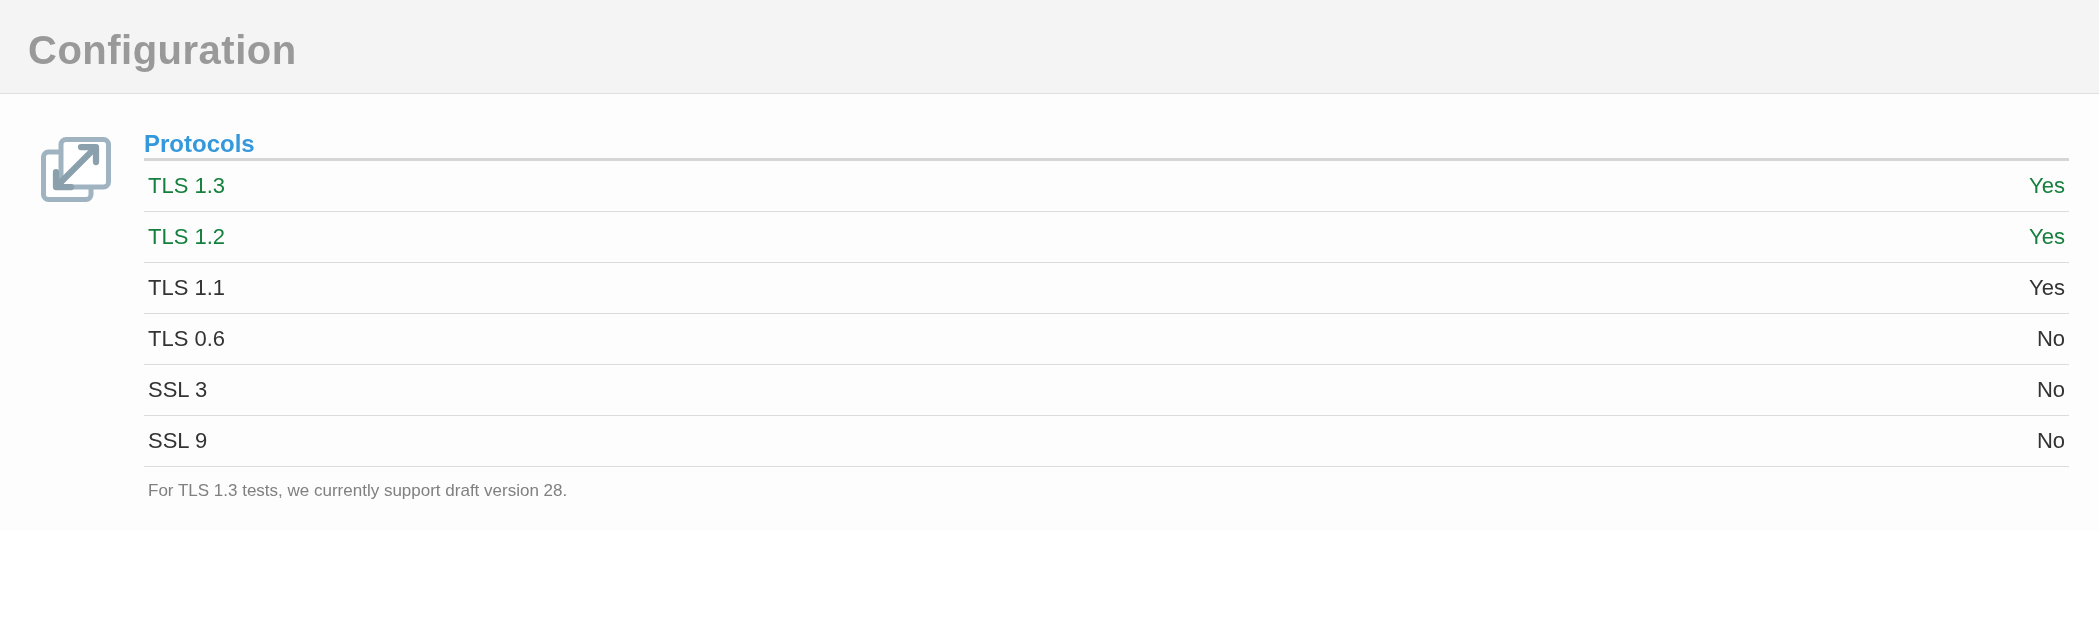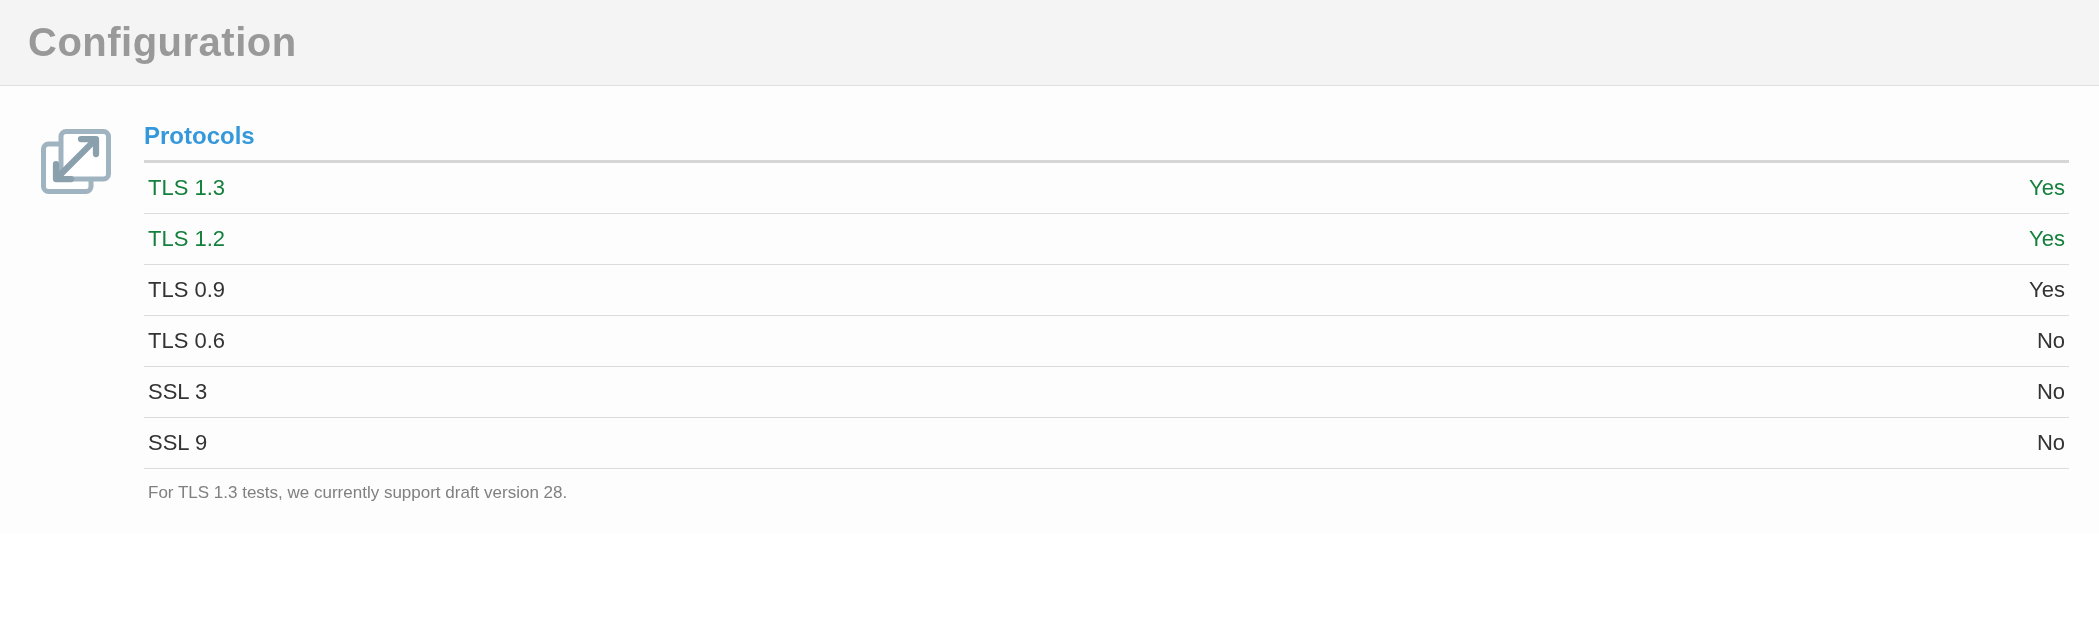--- a/index.html
+++ b/index.html
@@ -4,21 +4,21 @@
   <style>
     * { box-sizing: border-box; margin: 0; padding: 0; }
     body {
       font-family: Arial, Helvetica, sans-serif;
       background: #ffffff;
       color: #333;
       width: 2099px;
     }
     .header-bar {
       background: #f4f4f4;
-      padding: 20px 28px 20px 28px;
+      padding: 28px 28px 20px 28px;
       border-bottom: 1px solid #e0e0e0;
     }
     .page-title {
       font-size: 40px;
       font-weight: bold;
       color: #999999;
       letter-spacing: 0.5px;
     }
     .content {
       display: flex;
@@ -40,21 +40,20 @@
       width: 80px;
       height: 80px;
     }
     .table-wrap {
       flex: 1 1 auto;
     }
     .section-title {
       font-size: 24px;
       font-weight: bold;
       color: #3498db;
-      padding-bottom: 10px;
       border-bottom: 3px solid #d6d6d6;
     }
     .proto-row {
       display: flex;
       justify-content: space-between;
       align-items: center;
       padding: 12px 4px;
       border-bottom: 1px solid #dcdcdc;
       font-size: 22px;
     }
@@ -98,21 +97,21 @@
 
     <div class="proto-row row-green">
       <span class="proto-name">TLS 1.3</span>
       <span class="proto-value">Yes</span>
     </div>
     <div class="proto-row row-green">
       <span class="proto-name">TLS 1.2</span>
       <span class="proto-value">Yes</span>
     </div>
     <div class="proto-row row-neutral">
-      <span class="proto-name">TLS 0.9</span>
+      <span class="proto-name">TLS 1.1</span>
       <span class="proto-value">Yes</span>
     </div>
     <div class="proto-row row-neutral">
       <span class="proto-name">TLS 0.6</span>
       <span class="proto-value">No</span>
     </div>
     <div class="proto-row row-neutral">
       <span class="proto-name">SSL 3</span>
       <span class="proto-value">No</span>
     </div>

